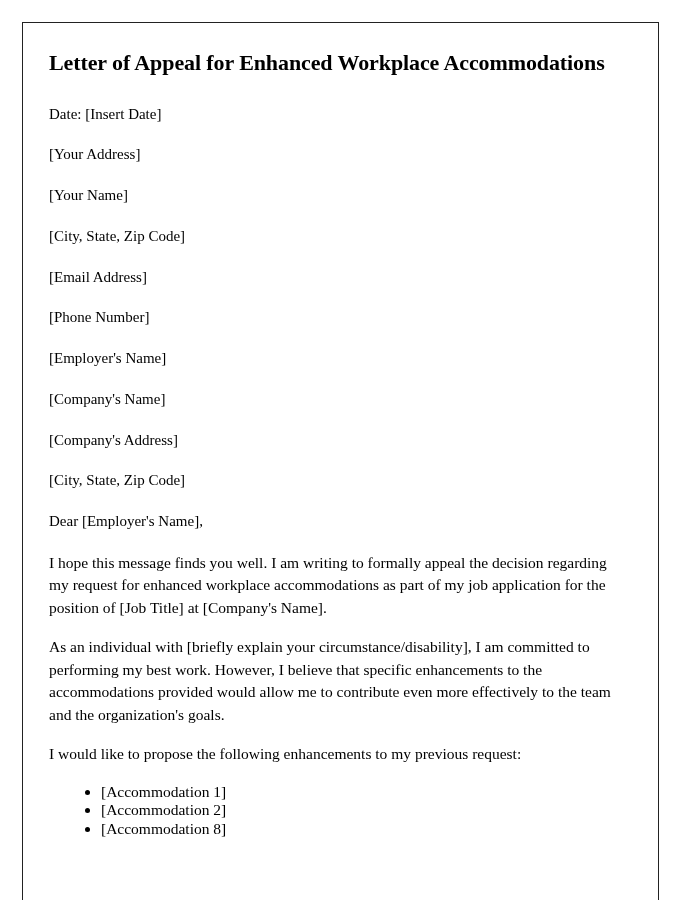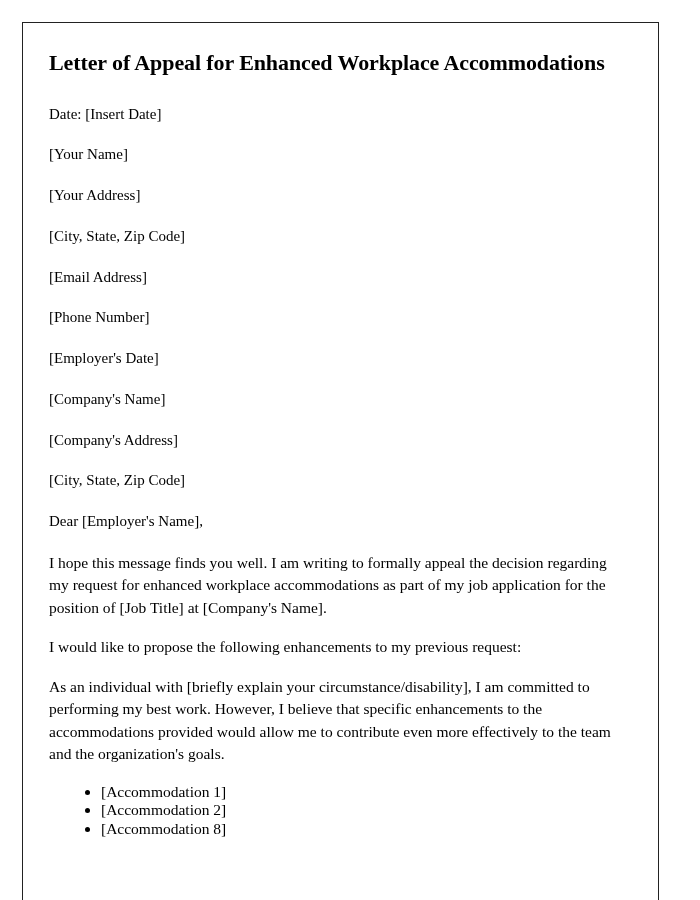--- a/index.html
+++ b/index.html
@@ -63,36 +63,36 @@
 </head>
 <body>
 
 <div id="page">
   <div id="page-inner">
 
     <h1 class="doc-title">Letter of Appeal for Enhanced Workplace Accommodations</h1>
 
     <p class="line">Date: [Insert Date]</p>
 
+    <p class="line">[Your Address]</p>
     <p class="line">[Your Name]</p>
-    <p class="line">[Your Address]</p>
     <p class="line">[City, State, Zip Code]</p>
     <p class="line">[Email Address]</p>
     <p class="line">[Phone Number]</p>
 
-    <p class="line">[Employer's Date]</p>
+    <p class="line">[Employer's Name]</p>
     <p class="line">[Company's Name]</p>
     <p class="line">[Company's Address]</p>
     <p class="line">[City, State, Zip Code]</p>
 
     <p class="line">Dear [Employer's Name],</p>
 
     <p class="para">I hope this message finds you well. I am writing to formally appeal the decision regarding my request for enhanced workplace accommodations as part of my job application for the position of [Job Title] at [Company's Name].</p>
+    <p class="para">As an individual with [briefly explain your circumstance/disability], I am committed to performing my best work. However, I believe that specific enhancements to the accommodations provided would allow me to contribute even more effectively to the team and the organization's goals.</p>
     <p class="para">I would like to propose the following enhancements to my previous request:</p>
-    <p class="para">As an individual with [briefly explain your circumstance/disability], I am committed to performing my best work. However, I believe that specific enhancements to the accommodations provided would allow me to contribute even more effectively to the team and the organization's goals.</p>
 
     <ul class="acc-list">
       <li>[Accommodation 1]</li>
       <li>[Accommodation 2]</li>
       <li>[Accommodation 8]</li>
     </ul>
 
   </div>
 </div>
 

